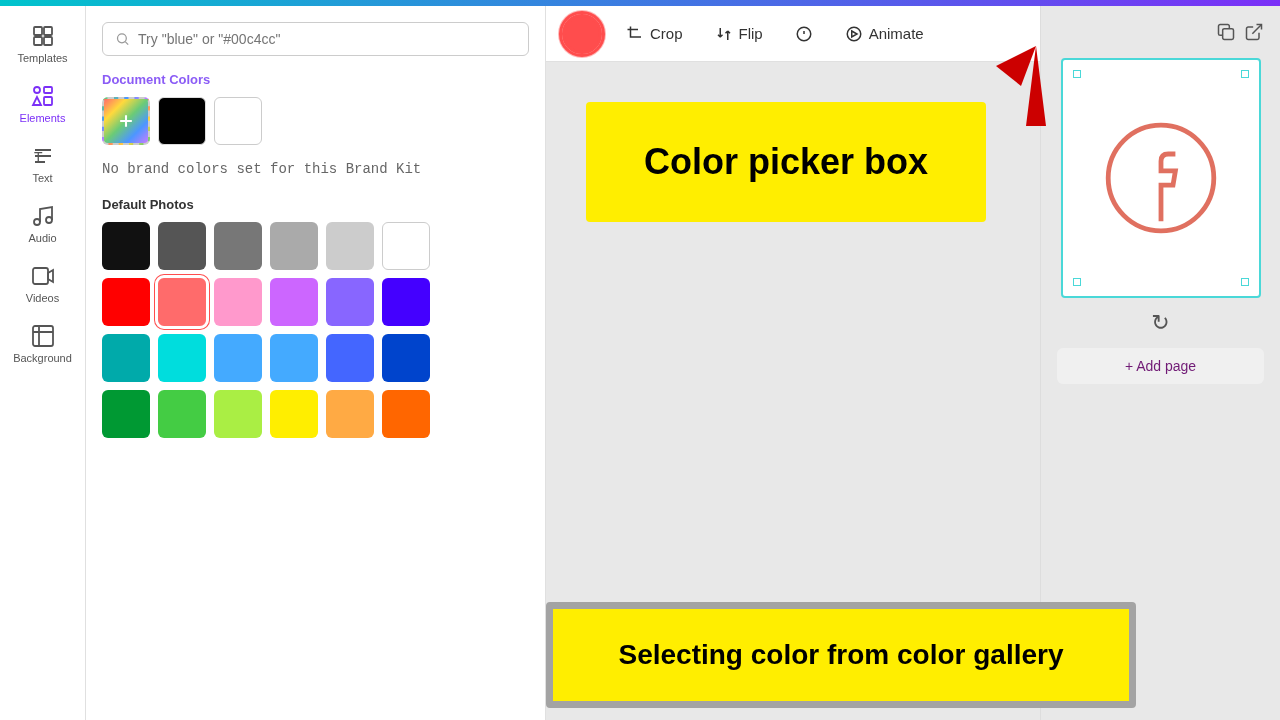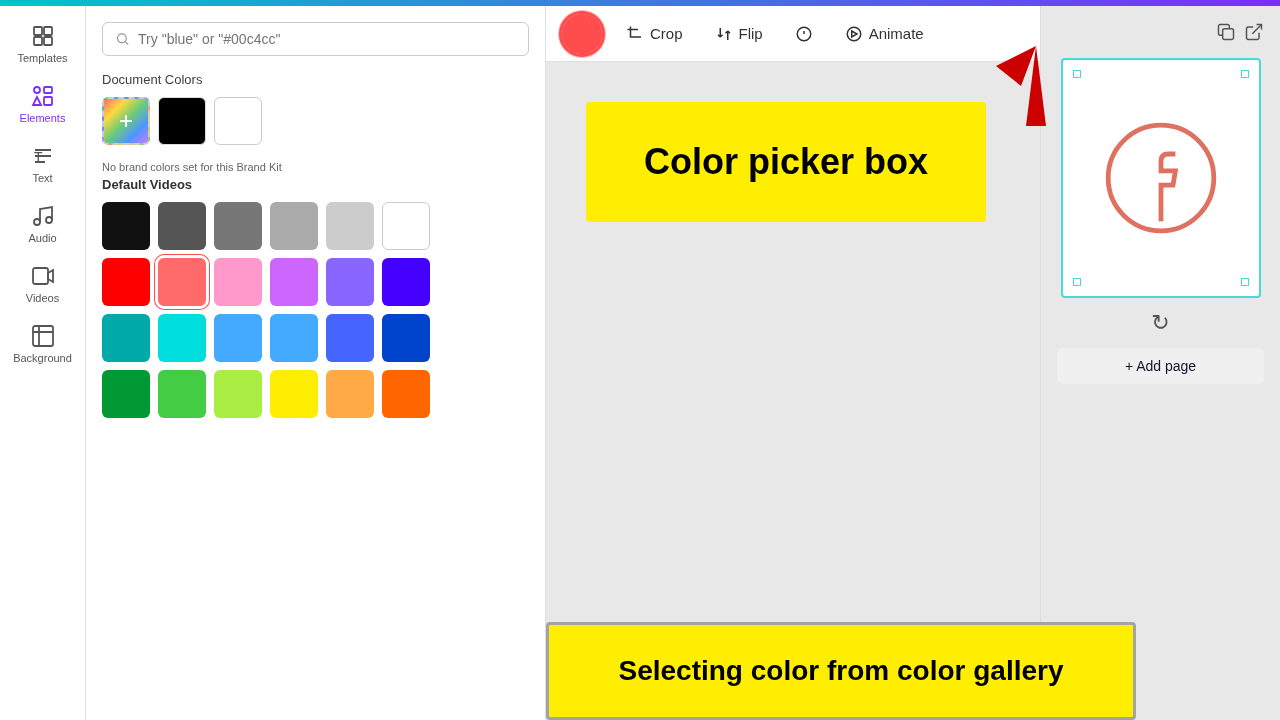--- a/index.html
+++ b/index.html
@@ -71,22 +71,22 @@
     .search-bar input {
       border: none;
       outline: none;
       font-size: 14px;
       color: #888;
       width: 100%;
     }
 
     .section-title {
       font-size: 13px;
-      font-weight: 400;
-      color: #404040;
+      font-weight: 700;
+      color: #8b5cf6;
       margin-bottom: 10px;
     }
 
     .doc-colors {
       display: flex;
       gap: 8px;
       margin-bottom: 16px;
     }
 
     .color-swatch {
@@ -99,23 +99,24 @@
       align-items: center;
       justify-content: center;
     }
 
     .color-swatch.add-btn {
       background: linear-gradient(135deg, #ff6b6b, #ffd93d, #6bcb77, #4d96ff, #c77dff);
       border: 2px dashed #ccc;
     }
 
     .no-brand-msg {
-      font-size: 11px;
+      font-size: 14px;
       color: #666;
-      margin-bottom: 4px;
+      margin-bottom: 20px;
+      font-family: Liberation Mono, monospace;
     }
 
     .default-colors-title {
       font-size: 13px;
       font-weight: 600;
       color: #333;
       margin-bottom: 10px;
     }
 
     .color-grid {
@@ -230,21 +231,21 @@
       color: #ff6b6b;
     }
 
     .add-page-btn {
       background: #f0f0f0;
       border: none;
       border-radius: 6px;
       padding: 10px 20px;
       font-size: 14px;
       cursor: pointer;
-      color: #0f172a;
+      color: #701a75;
       width: 100%;
     }
 
     .rotate-icon {
       font-size: 20px;
       color: #555;
     }
   </style>
 </head>
 <body>
@@ -330,21 +331,21 @@
         <svg width="20" height="20" viewBox="0 0 24 24" fill="white">
           <path d="M12 5v14M5 12h14" stroke="white" stroke-width="2.5"></path>
         </svg>
       </div>
       <div class="color-swatch" style="background:#000000;"></div>
       <div class="color-swatch" style="background:#ffffff; border: 1px solid #ccc;"></div>
     </div>
 
     <div class="no-brand-msg">No brand colors set for this Brand Kit</div>
 
-    <div class="default-colors-title">Default Videos</div>
+    <div class="default-colors-title">Default Photos</div>
 
     <div class="color-grid" id="color-grid">
     <div class="color-cell" style="background: rgb(17, 17, 17);"></div>
         <div class="color-cell" style="background: rgb(85, 85, 85);"></div>
         <div class="color-cell" style="background: rgb(119, 119, 119);"></div>
         <div class="color-cell" style="background: rgb(170, 170, 170);"></div>
         <div class="color-cell" style="background: rgb(204, 204, 204);"></div>
         <div class="color-cell" style="background: rgb(255, 255, 255); border: 1px solid rgb(204, 204, 204);"></div>
         <div class="color-cell" style="background: rgb(255, 0, 0);"></div>
         <div class="color-cell selected" style="background: rgb(255, 107, 107);"></div>
@@ -406,21 +407,21 @@
         <polygon points="30,50 70,30 55,70" fill="#cc0000"></polygon>
       </svg>
     </div>
 
     <div class="canvas-content">
       <div class="color-picker-element">
         <span>Color picker box</span>
       </div>
     </div>
 
-    <div style="position:absolute; bottom:0; left:0; width:590px; background:#ffee00; border: 3px solid #a3a3a3; border-radius:4px; padding: 28px 30px; font-size:28px; font-weight:900; color:#000; text-align:center; line-height:1.3; z-index:10;">
+    <div style="position:absolute; bottom:12px; left:0; width:590px; background:#ffee00; border: 7px solid #a3a3a3; border-radius:4px; padding: 28px 30px; font-size:28px; font-weight:900; color:#000; text-align:center; line-height:1.3; z-index:10;">
       <span>Selecting color from color gallery</span>
     </div>
 
   </div>
 
   <div class="right-panel">
     <div style="align-self:flex-end; display:flex; gap:8px; margin-bottom:4px;">
       <svg width="20" height="20" viewBox="0 0 24 24" fill="none" stroke="#555" stroke-width="1.8" style="cursor:pointer;">
         <rect x="8" y="8" width="13" height="13" rx="2"></rect>
         <path d="M16 8V5a2 2 0 00-2-2H5a2 2 0 00-2 2v9a2 2 0 002 2h3"></path>

